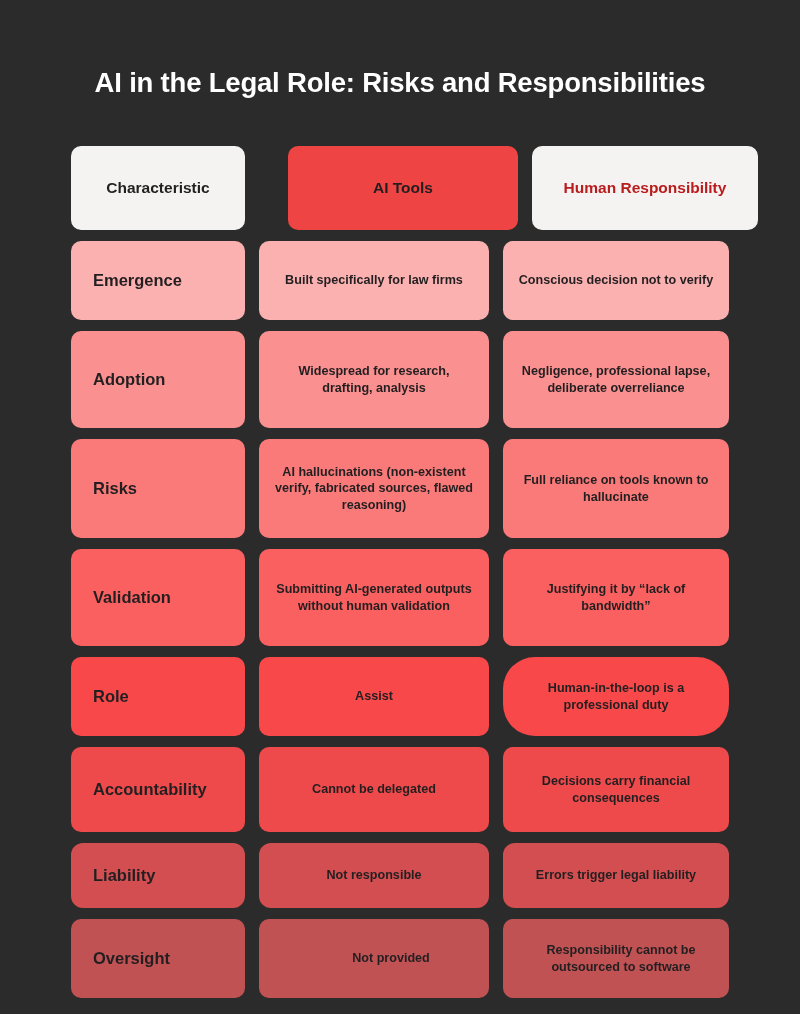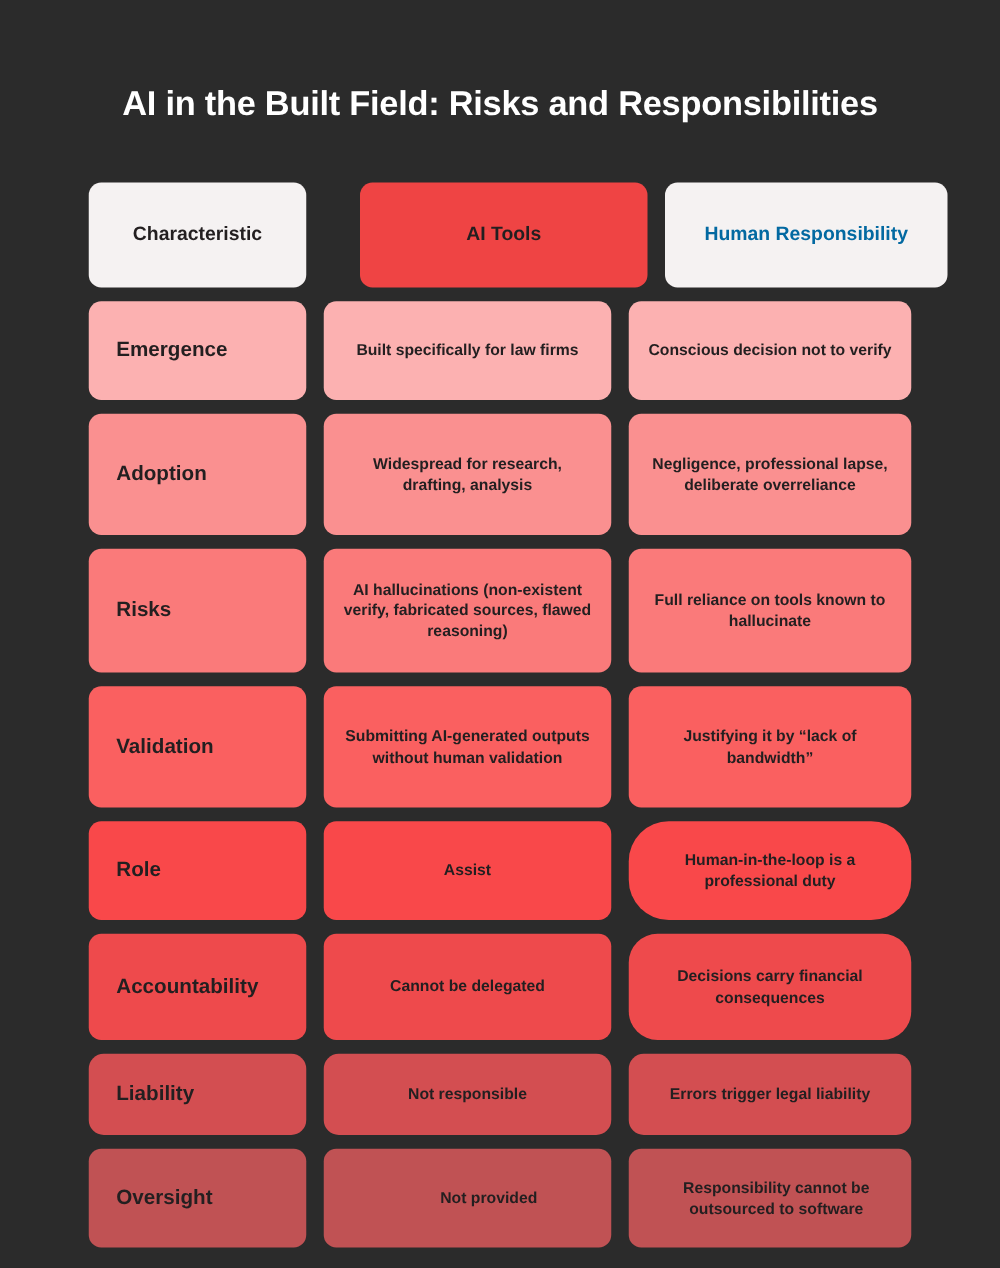--- a/index.html
+++ b/index.html
@@ -109,28 +109,28 @@
     font-size: 12.6px;
     font-weight: bold;
     color: #231f20;
   }
 </style>
 </head>
 <body style="background: rgb(43, 43, 43);">
 
 <div class="infographic">
 
-  <h1 class="title" style="color: rgb(255, 255, 255);">AI in the Built Field: Risks and Responsibilities</h1>
+  <h1 class="title" style="color: rgb(255, 255, 255);">AI in the Legal Role: Risks and Responsibilities</h1>
 
   <div class="table">
 
     <div class="row header">
       <div class="cell c0" style="background: rgb(245, 242, 242); color: rgb(35, 31, 32);">Characteristic</div>
       <div class="cell c1" style="background: #ef4444; color: rgb(35, 31, 32); margin-left: 29px;">AI Tools</div>
-      <div class="cell c2" style="background: rgb(245, 242, 242); color: #0369a1;">Human Responsibility</div>
+      <div class="cell c2" style="background: rgb(245, 242, 242); color: #b91c1c;">Human Responsibility</div>
     </div>
 
     <div class="row body r1">
       <div class="cell c0" style="background: rgb(252, 177, 177);">Emergence</div>
       <div class="cell c1" style="background: rgb(252, 177, 177);">Built specifically for law firms</div>
       <div class="cell c2" style="background: rgb(252, 177, 177);">Conscious decision not to verify</div>
     </div>
 
     <div class="row body r2">
       <div class="cell c0" style="background: rgb(250, 144, 144);">Adoption</div>
@@ -152,21 +152,21 @@
 
     <div class="row body r5">
       <div class="cell c0" style="background: rgb(249, 72, 74);">Role</div>
       <div class="cell c1" style="background: rgb(249, 72, 74);">Assist</div>
       <div class="cell c2" style="background: rgb(249, 72, 74); border-radius: 32px;">Human-in-the-loop is a professional duty</div>
     </div>
 
     <div class="row body r6">
       <div class="cell c0" style="background: rgb(238, 74, 76);">Accountability</div>
       <div class="cell c1" style="background: rgb(238, 74, 76);">Cannot be delegated</div>
-      <div class="cell c2" style="background: rgb(238, 74, 76); border-radius: 23px;">Decisions carry financial consequences</div>
+      <div class="cell c2" style="background: rgb(238, 74, 76);">Decisions carry financial consequences</div>
     </div>
 
     <div class="row body r7">
       <div class="cell c0" style="background: rgb(211, 78, 81);">Liability</div>
       <div class="cell c1" style="background: rgb(211, 78, 81);">Not responsible</div>
       <div class="cell c2" style="background: rgb(211, 78, 81);">Errors trigger legal liability</div>
     </div>
 
     <div class="row body r8">
       <div class="cell c0" style="background: rgb(192, 82, 84);">Oversight</div>

